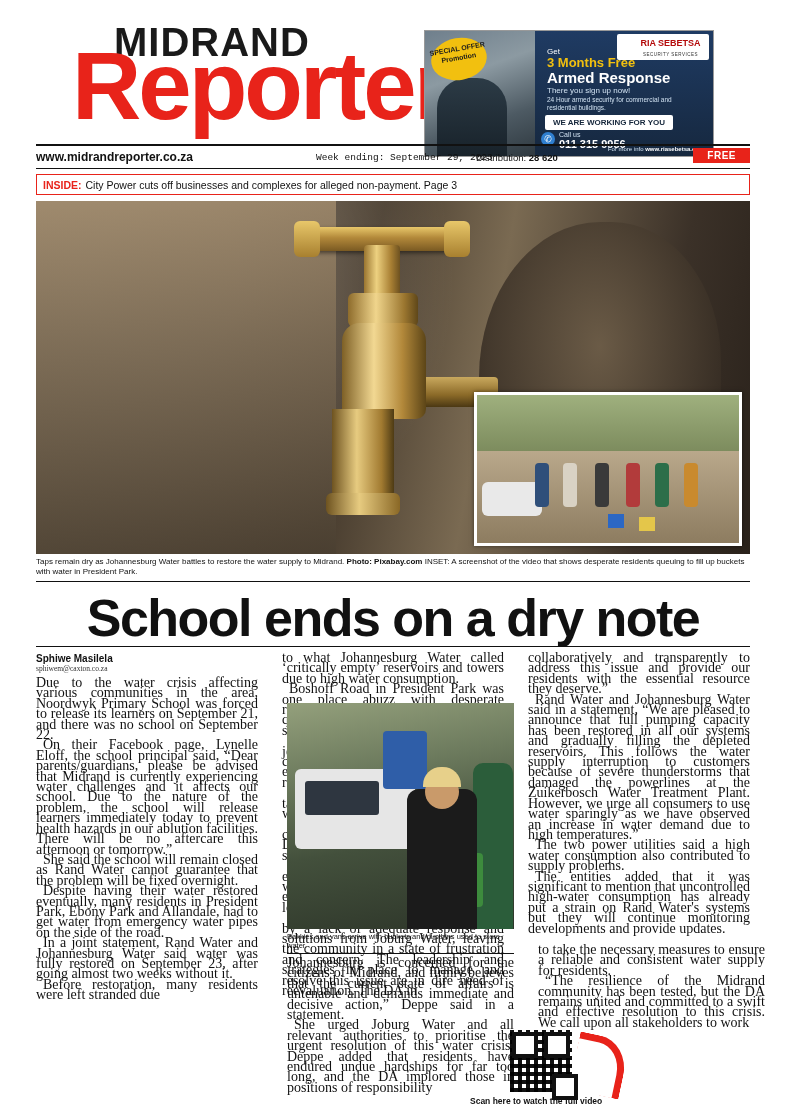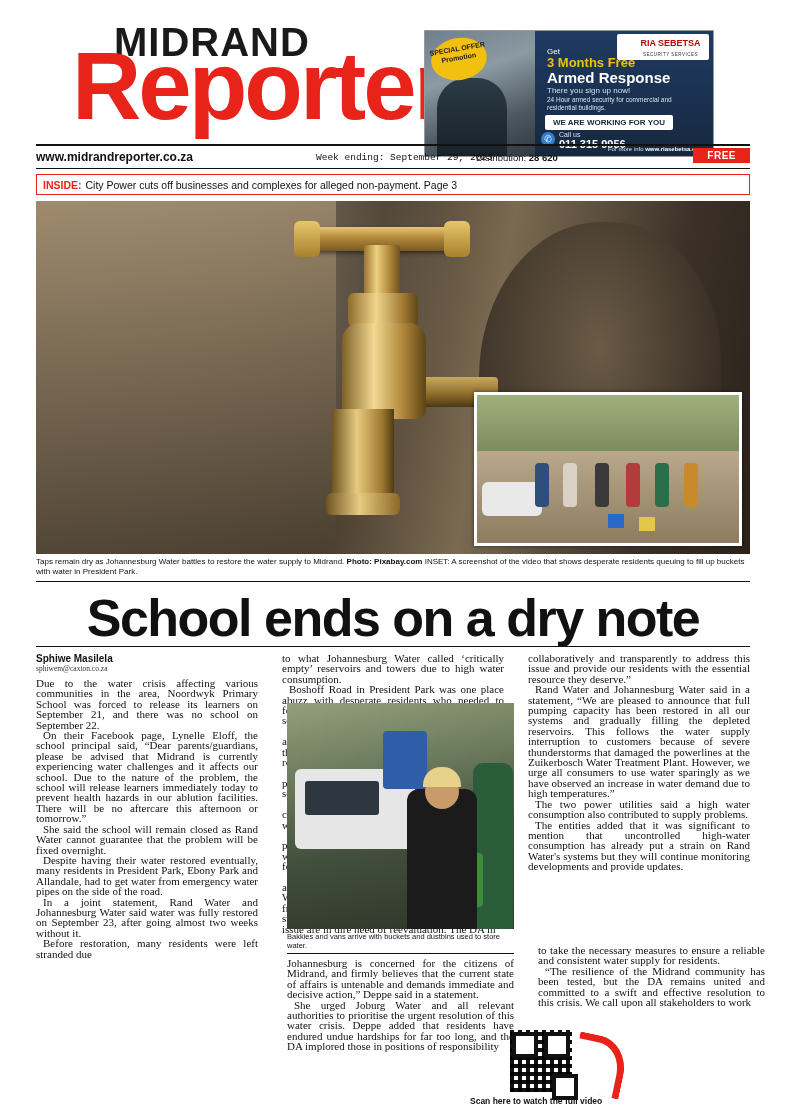--- a/index.html
+++ b/index.html
@@ -194,21 +194,21 @@
     font-size:52px;line-height:56px;letter-spacing:-1.5px;margin:8px 0 6px 0;text-align:center;
     border-bottom:1px solid #111;padding-bottom:0;
   }
 
   
   .cols{display:flex;gap:24px;margin-top:6px;}
   .col{width:227px;}
   .byline{font-family:"Liberation Sans",sans-serif;font-weight:bold;font-size:10px;}
   .byemail{font-family:Liberation Serif, serif;font-size:7.5px;color:#333;margin-bottom:5px;}
   .body p{
-    font-family:"Liberation Serif",serif;font-size:11px;line-height:10.4px;
+    font-family:"Liberation Serif",serif;font-size:14px;line-height:10.4px;
     margin:0;text-align:justify;text-indent:7px;
   }
   .body p.first{text-indent:0;}
 
   
   .midphoto{
     position:relative;width:227px;height:226px;overflow:hidden;margin-bottom:3px;
     background:#5a6a55;
   }
   .mp-bg{

